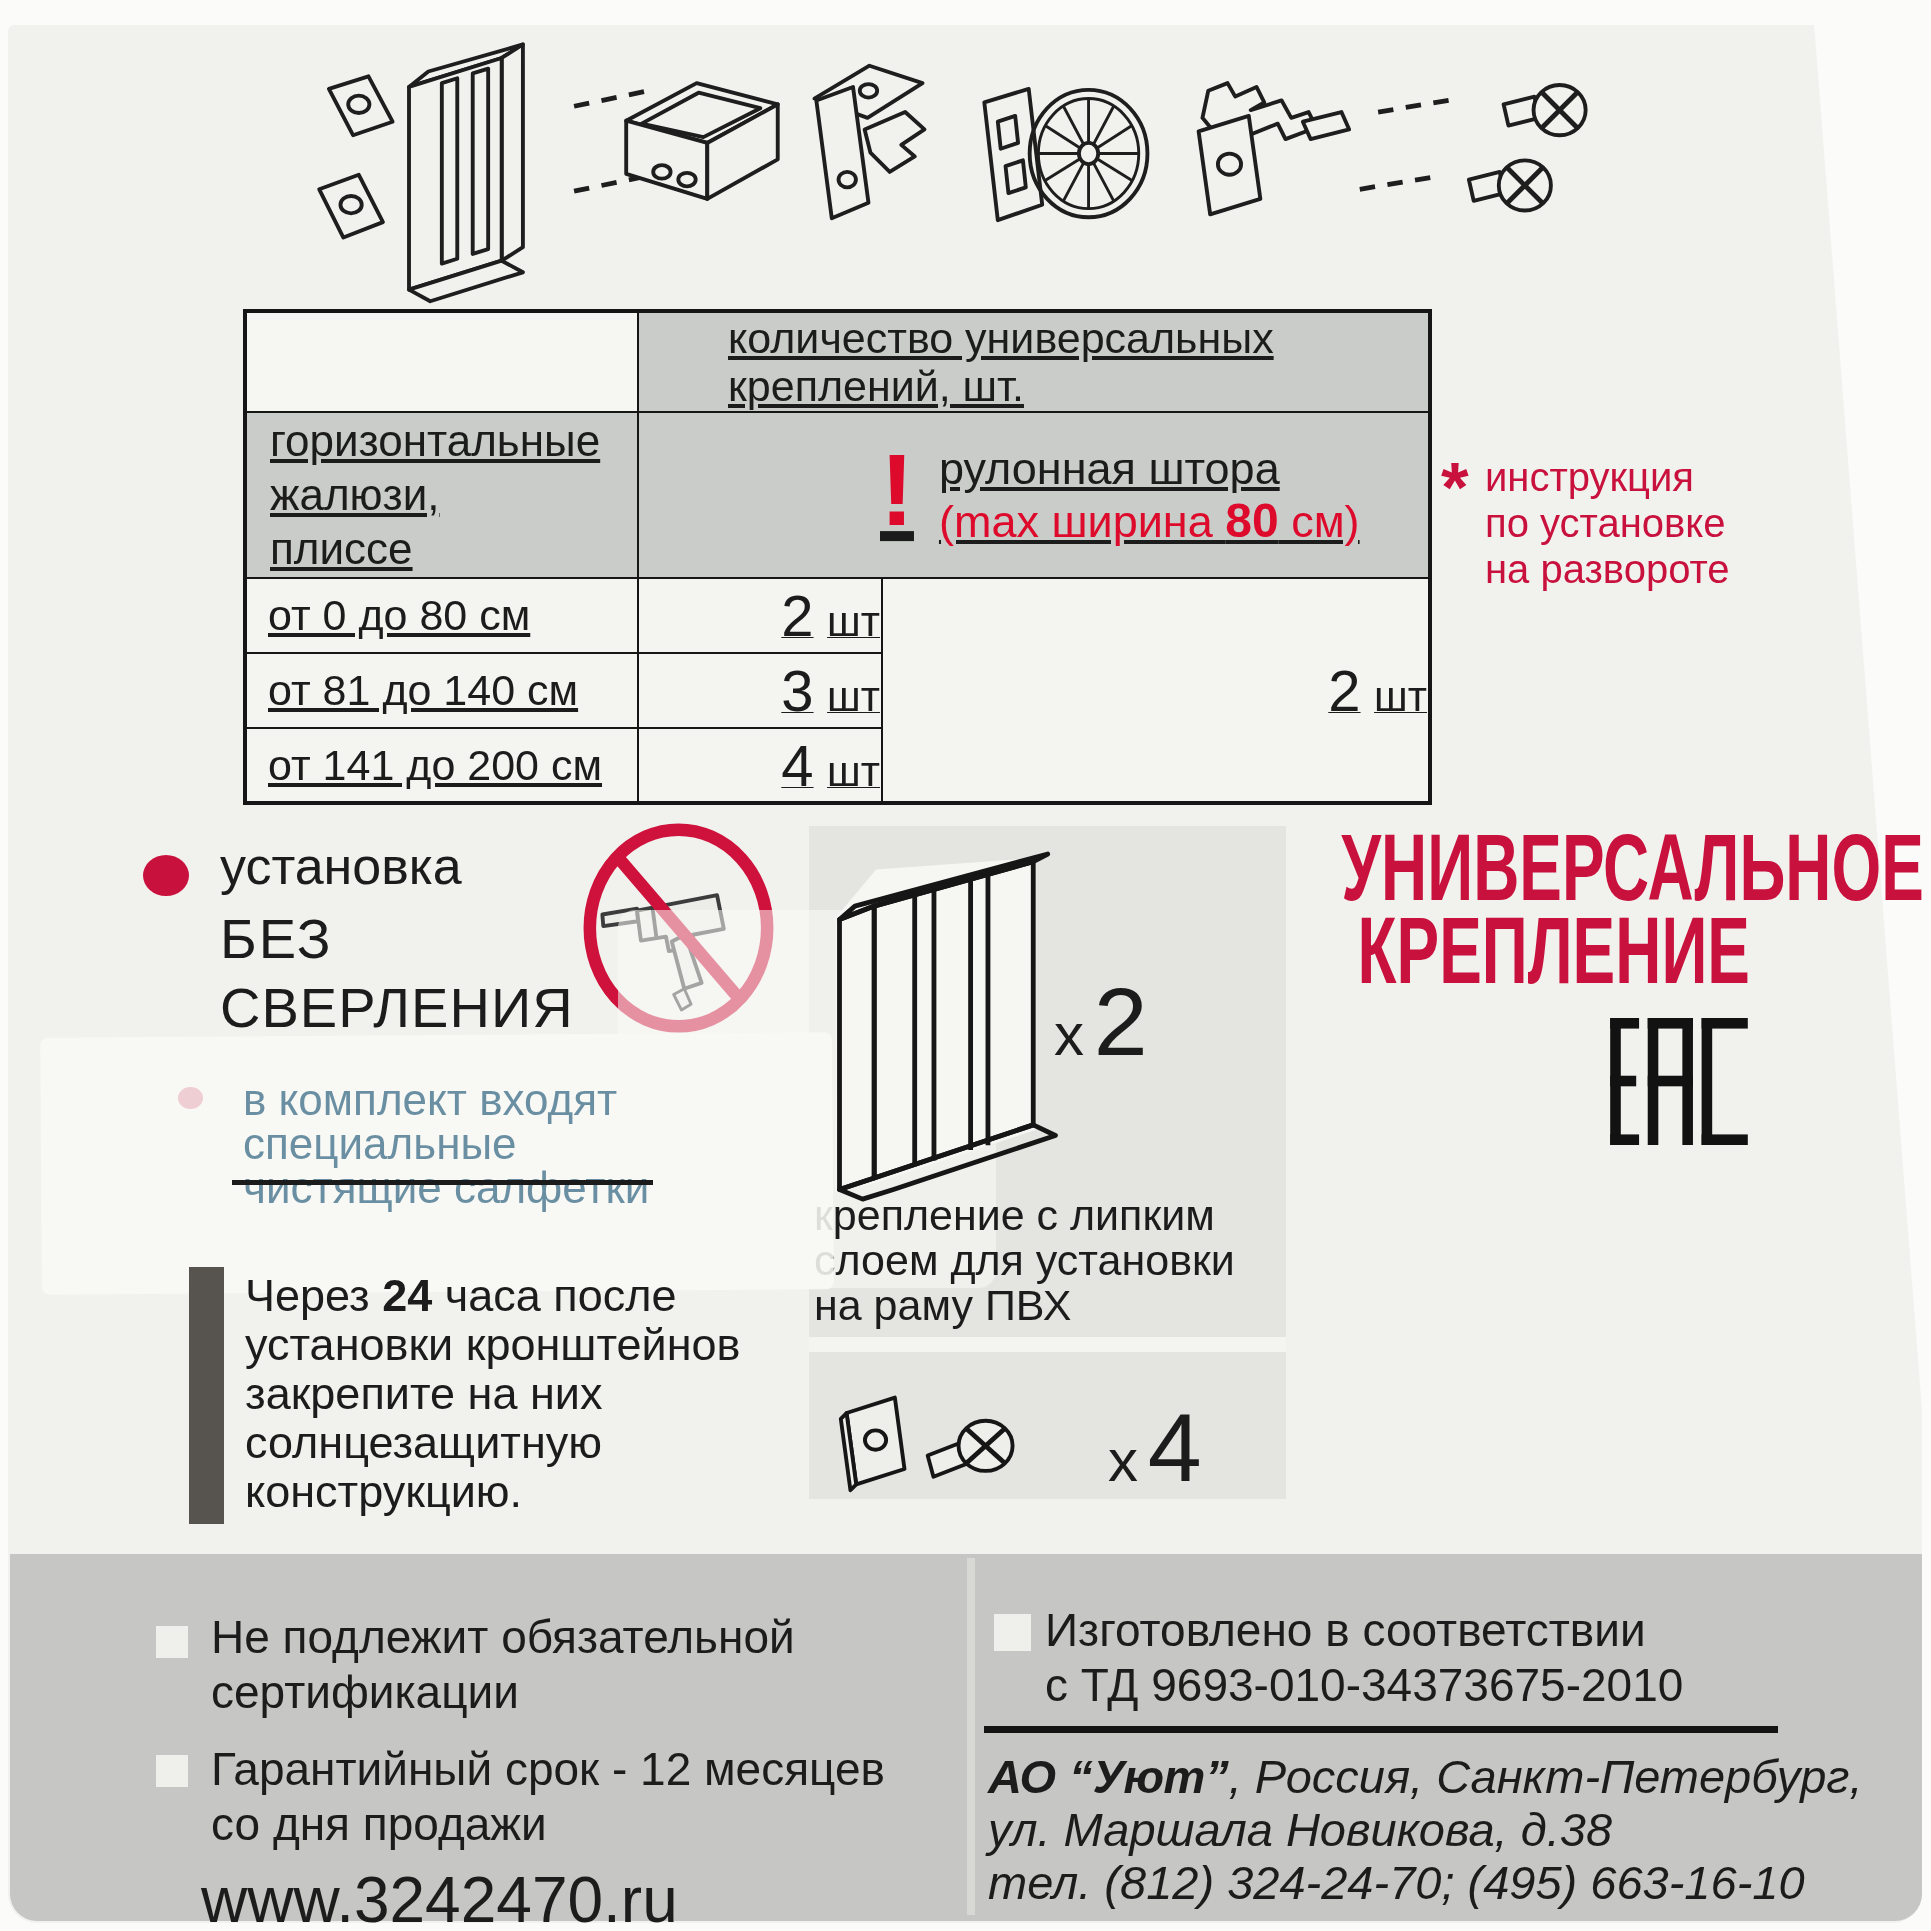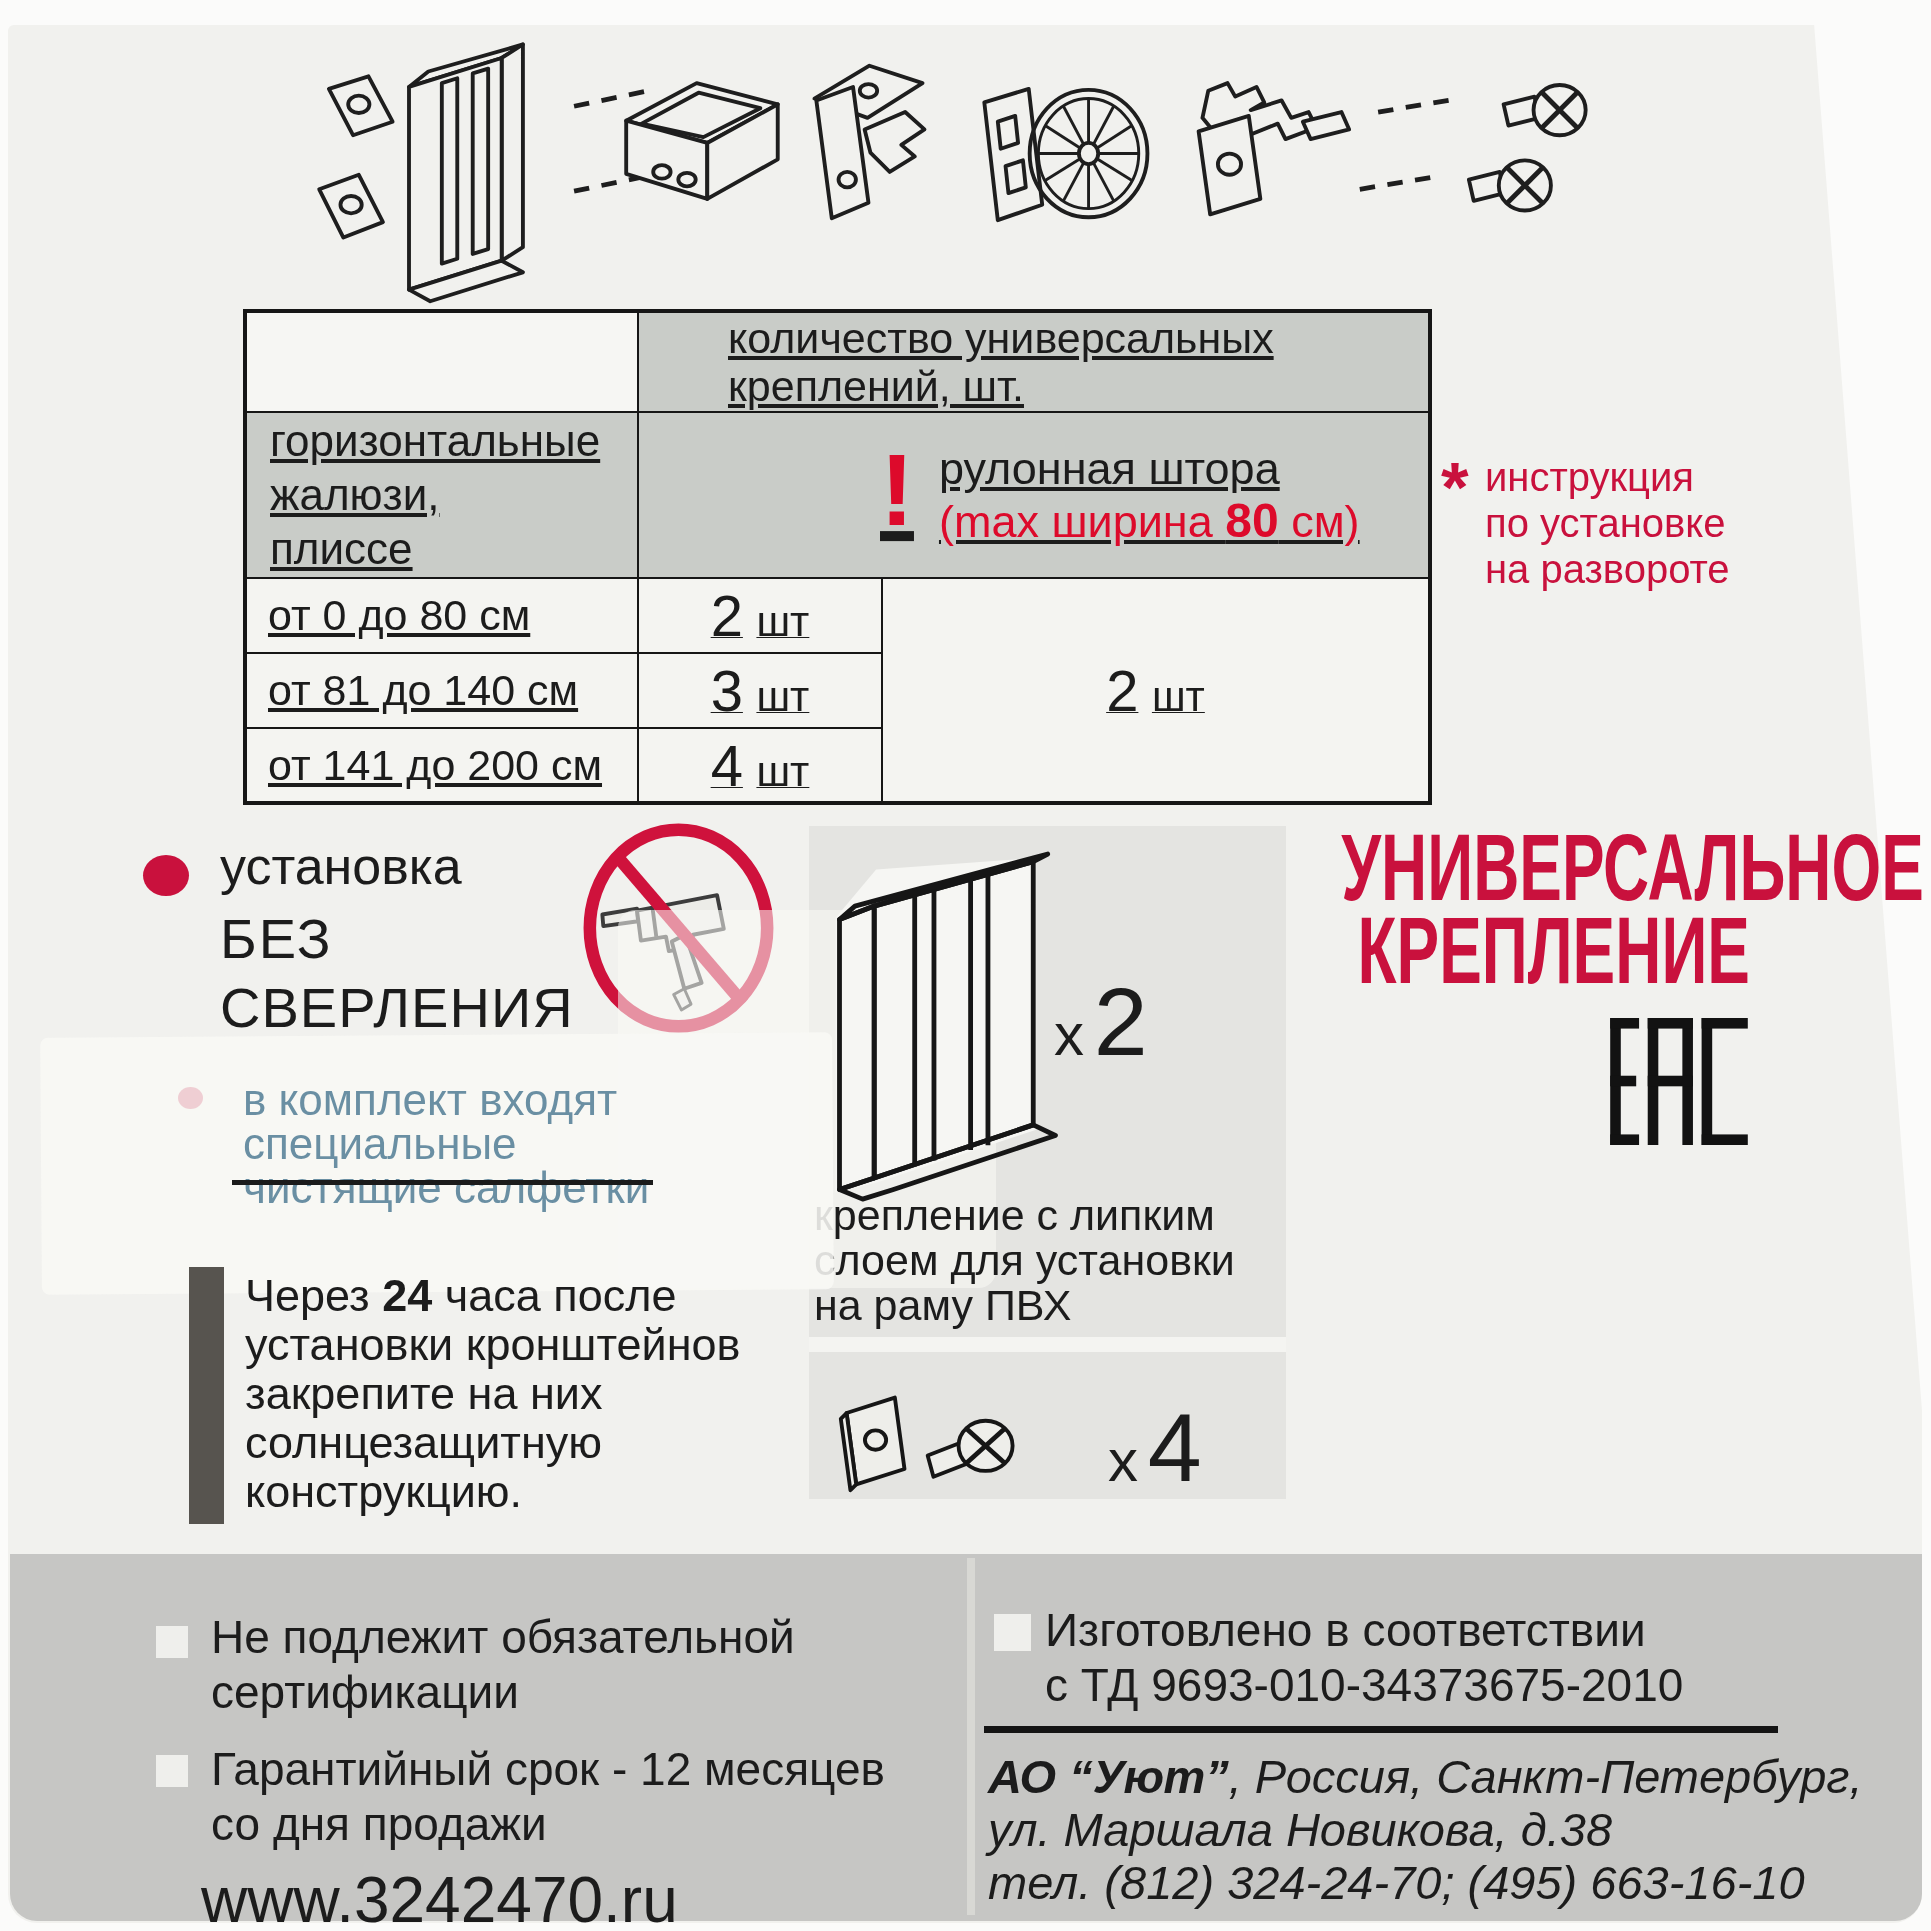--- a/index.html
+++ b/index.html
@@ -22,21 +22,21 @@
   td.c-gray{background:var(--header_gray);}
   td.c-qtyhdr{font-size:43px;line-height:48px;padding-left:89px;}
   td.c-blinds{font-size:44px;line-height:54px;padding-left:23px;}
   td.c-roller{padding-left:241px;}
   .roller-flex{display:flex;align-items:center;gap:25px;}
   .excl{font-size:102px;font-weight:700;color:var(--red2);line-height:0.82;transform:translateY(-3.9px);}
   .roller-l1{font-size:45px;line-height:52px;color:var(--ink);}
   .roller-l2{font-size:45px;line-height:52px;color:var(--red2);}
   .roller-l2 b{font-size:48px;margin-top:40px;}
   td.c-label{font-size:43px;padding-left:21px;background:var(--cell_bg);}
-  td.c-num{text-align:center;background:var(--cell_bg);}
+  td.c-num{text-align:right;background:var(--cell_bg);}
   .num-n{font-size:58px;}
   .num-u{font-size:42px;margin-left:13.5px;}
   
   .ast-note{left:1441px;top:454px;width:319px;color:var(--red);}
   .ast-sym{position:absolute;left:0;top:5.8px;font-size:71px;font-weight:700;line-height:0.8;}
   .ast-lines{margin-left:44px;font-size:40px;line-height:46px;}
   
   .bullet{background:var(--red);border-radius:50%;}
   .nd-l1{left:220px;top:836px;font-size:52px;}
   .nd-l2{left:220px;top:906px;font-size:56px;letter-spacing:1.9px;}

